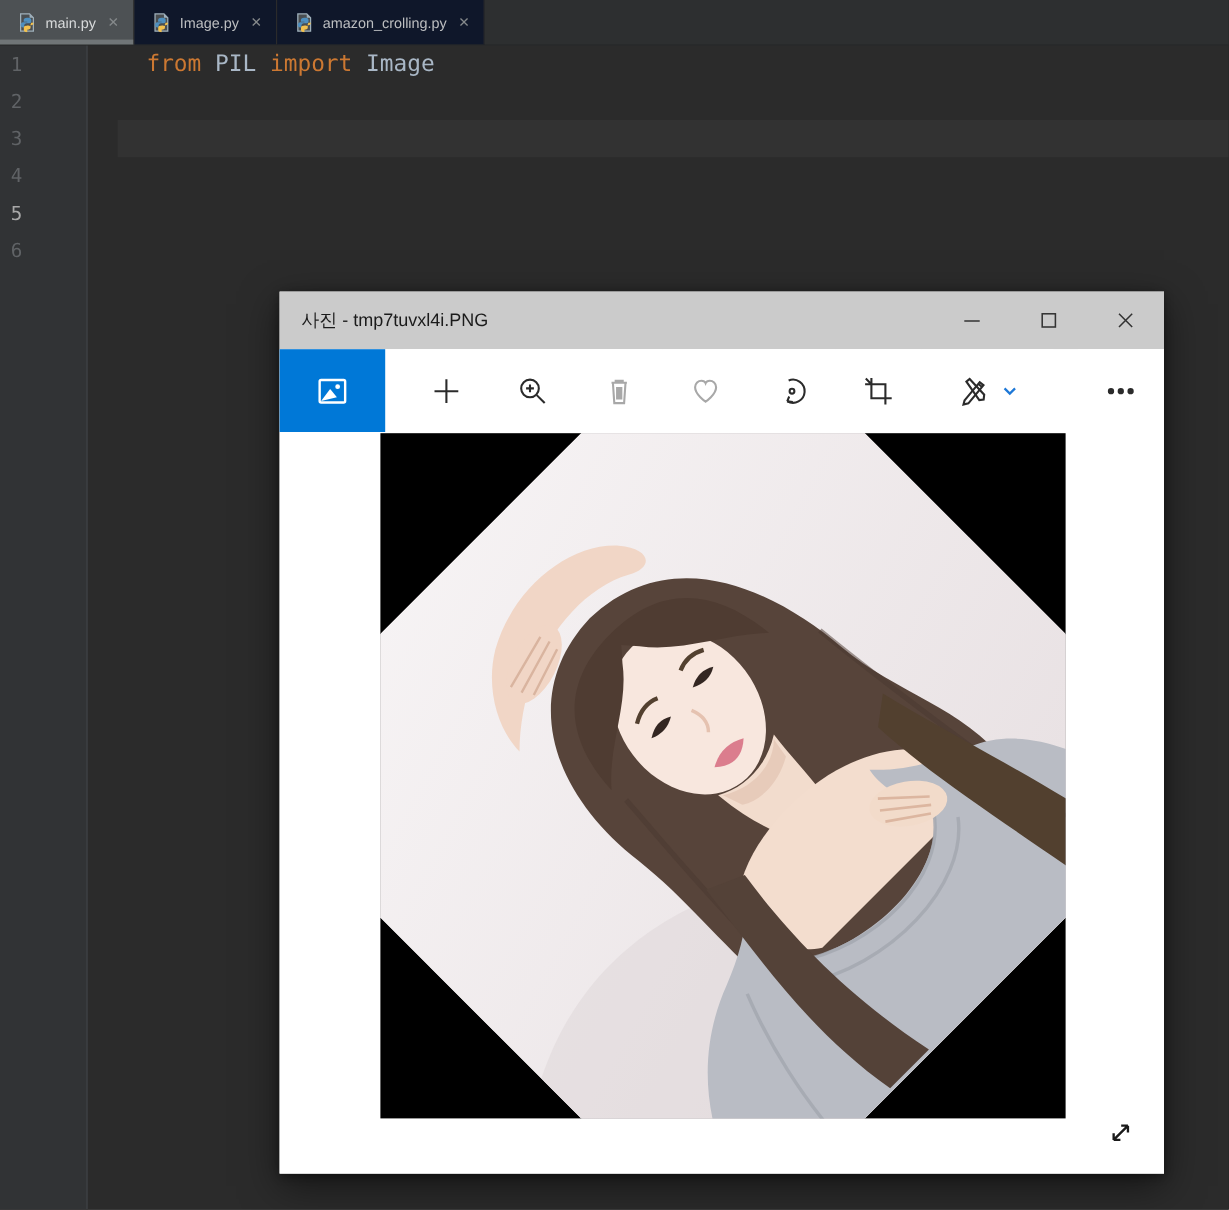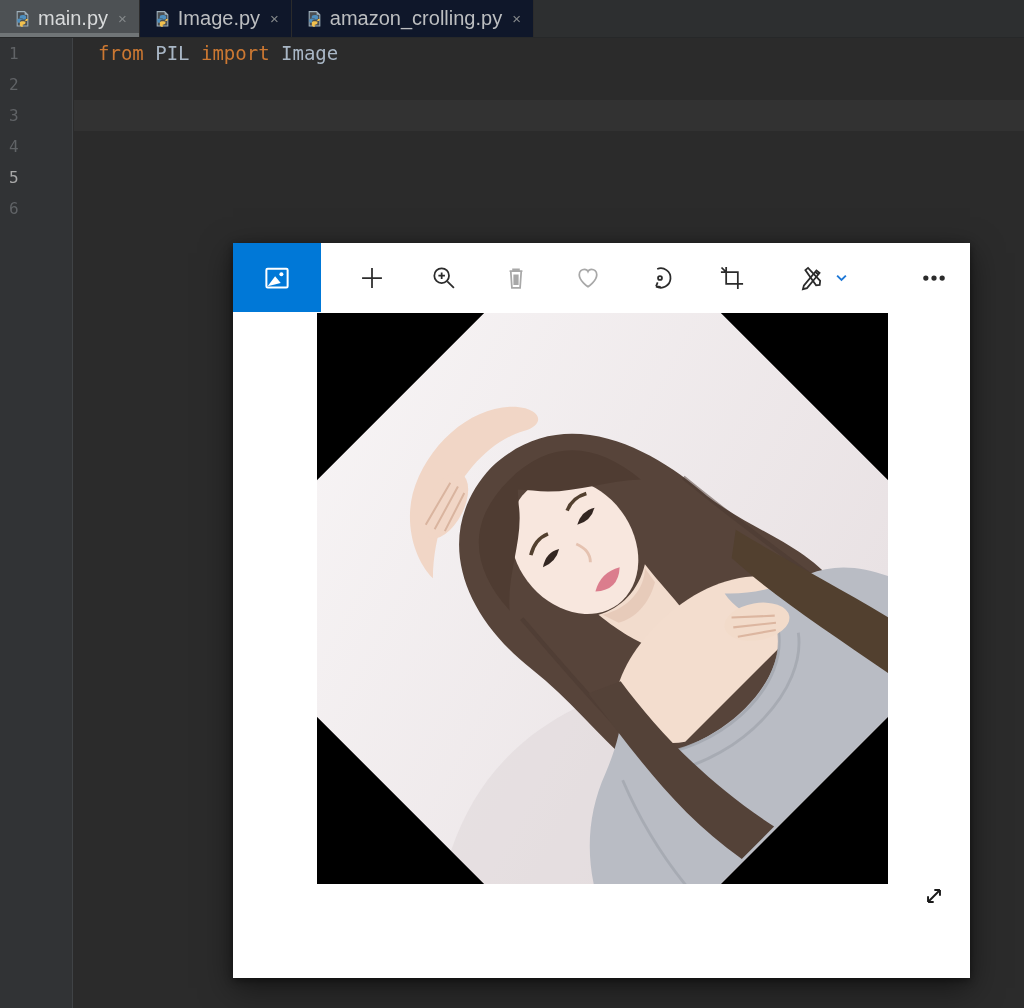--- a/index.html
+++ b/index.html
@@ -17,38 +17,38 @@
   .tab {
     display:flex; align-items:center; gap:7px; padding:0 12px 0 14px;
     background:#0f172a; border-right:1px solid #2b2b2b; position:relative;
     cursor:default;
   }
   .tab.active { background:#4d5154; }
   .tab.active::after {
     content:""; position:absolute; left:0; right:0; bottom:0; height:4px;
     background:#707577;
   }
-  .tab-label { font-size:20px; color:#bcbec0; white-space:nowrap; }
+  .tab-label { font-size:12px; color:#bcbec0; white-space:nowrap; }
   .tab.active .tab-label { color:#d8dadb; }
   .tab-close { font-size:15px; color:#85898b; margin-left:3px; line-height:1; }
   .py-icon { width:17px; height:17px; display:inline-block; }
 
   .gutter {
     position:absolute; left:0; top:38px; bottom:0; width:73px;
     background:#313335; border-right:1px solid #404346;
   }
   .gutter-num {
     height:31px; line-height:31px; padding-left:9px;
     font-family:"DejaVu Sans Mono", monospace; font-size:16px; color:#606366;
   }
   .gutter-num.current { color:#a8a8a8; }
   .code-area { position:absolute; left:74px; top:38px; right:0; bottom:0; }
   .code-line {
     height:31px; line-height:31px; padding-left:24px; white-space:pre;
-    font-family:"DejaVu Sans Mono", monospace; font-size:19px;
+    font-family:"DejaVu Sans Mono", monospace; font-size:19px;margin-left:24px;
   }
   .code-line.current { background:#323232; }
   .tok-kw  { color:#cc7832; }
   .tok-pl  { color:#a9b7c6; }
   .tok-str { color:#6a8759; }
   .tok-num { color:#6897bb; }
   .tok-typo {
     text-decoration:underline wavy #55a05a 1px;
     text-underline-offset:4px;
   }
@@ -148,20 +148,40 @@
       <div class="gutter-num">6</div>
     </div>
   <div class="code-area" id="code">
       <div class="code-line"><span class="tok-kw">from</span><span class="tok-pl"> PIL </span><span class="tok-kw">import</span><span class="tok-pl"> Image</span></div>
       <div class="code-line"></div>
       <div class="code-line current"></div>
       <div class="code-line"></div>
     </div>
 
   <div class="photos">
+    <div class="titlebar">
+      <span class="win-title">사진 - tmp7tuvxl4i.PNG</span>
+      <div class="win-controls" id="wincontrols">
+          <button class="win-btn">
+            <svg width="22" height="22" viewBox="0 0 24 24" stroke="#333" stroke-width="1.4">
+              <path d="M5 12.5h14"></path>
+            </svg>
+          </button>
+          <button class="win-btn">
+            <svg width="22" height="22" viewBox="0 0 24 24" fill="none" stroke="#333" stroke-width="1.4">
+              <rect x="6" y="6" width="12" height="12"></rect>
+            </svg>
+          </button>
+          <button class="win-btn">
+            <svg width="22" height="22" viewBox="0 0 24 24" stroke="#333" stroke-width="1.4">
+              <path d="M6 6 L18 18 M18 6 L6 18"></path>
+            </svg>
+          </button>
+        </div>
+    </div>
     <div class="toolbar" id="toolbar">
         <button class="tb-primary" style="background: rgb(0, 120, 215);">
           <svg width="30" height="30" viewBox="0 0 24 24" fill="none" stroke="#ffffff" stroke-width="1.6">
             <rect x="3.5" y="4.5" width="17" height="15" rx="1"></rect>
             <path d="M4.5 18.5 L10.5 10.5 L15 16" fill="#ffffff" stroke="none"></path>
             <circle cx="15.5" cy="9" r="1.6" fill="#ffffff" stroke="none"></circle>
           </svg>
         </button>
         <div class="tb-icons">
           <button class="tb-btn">

